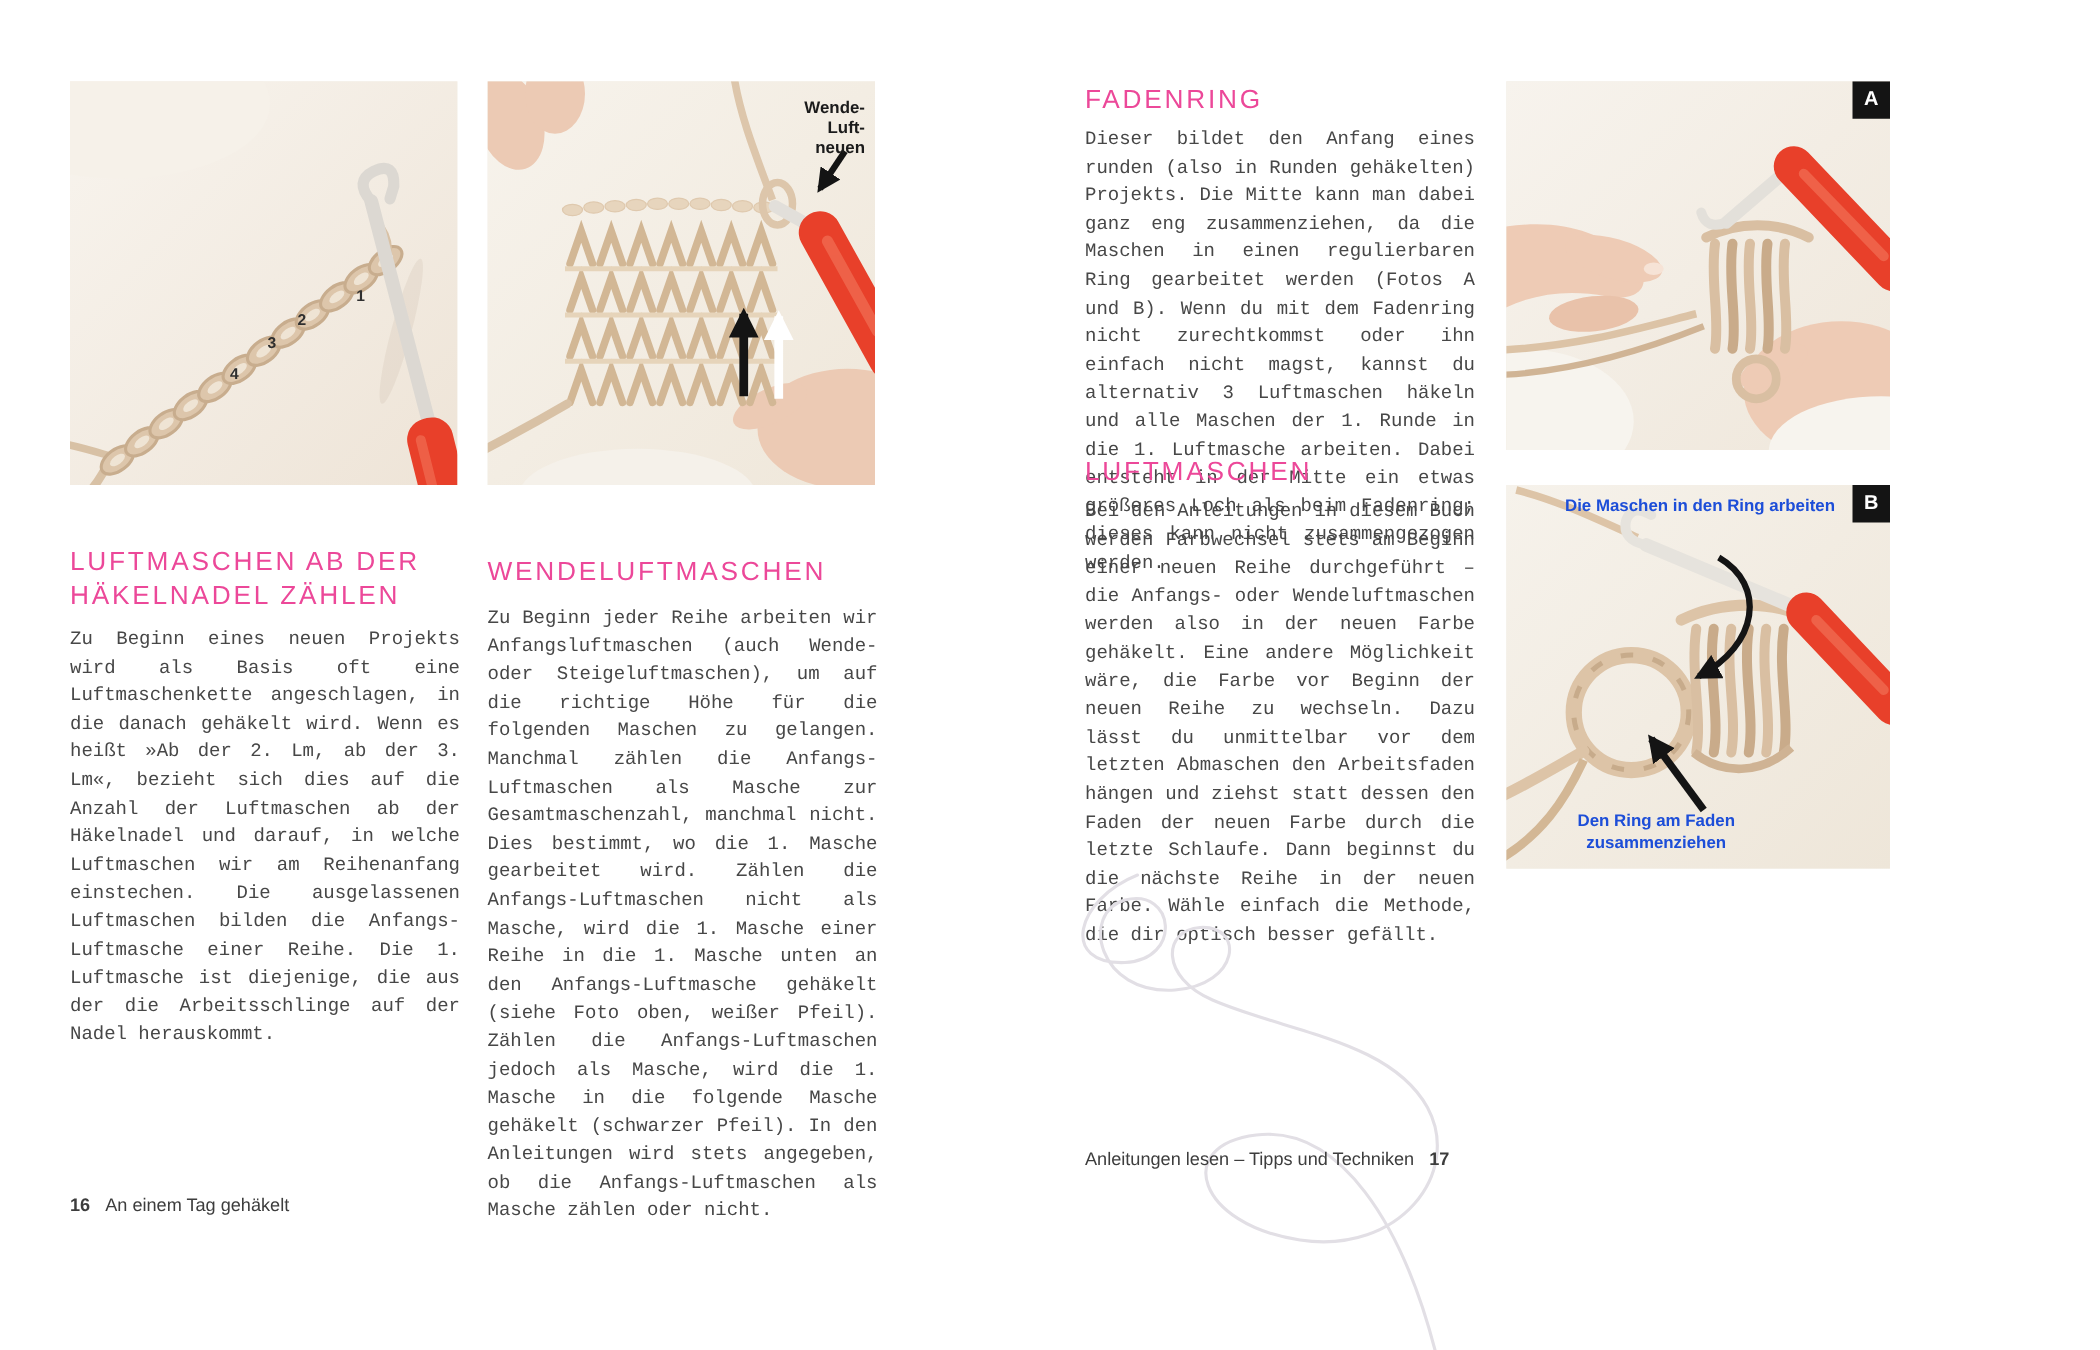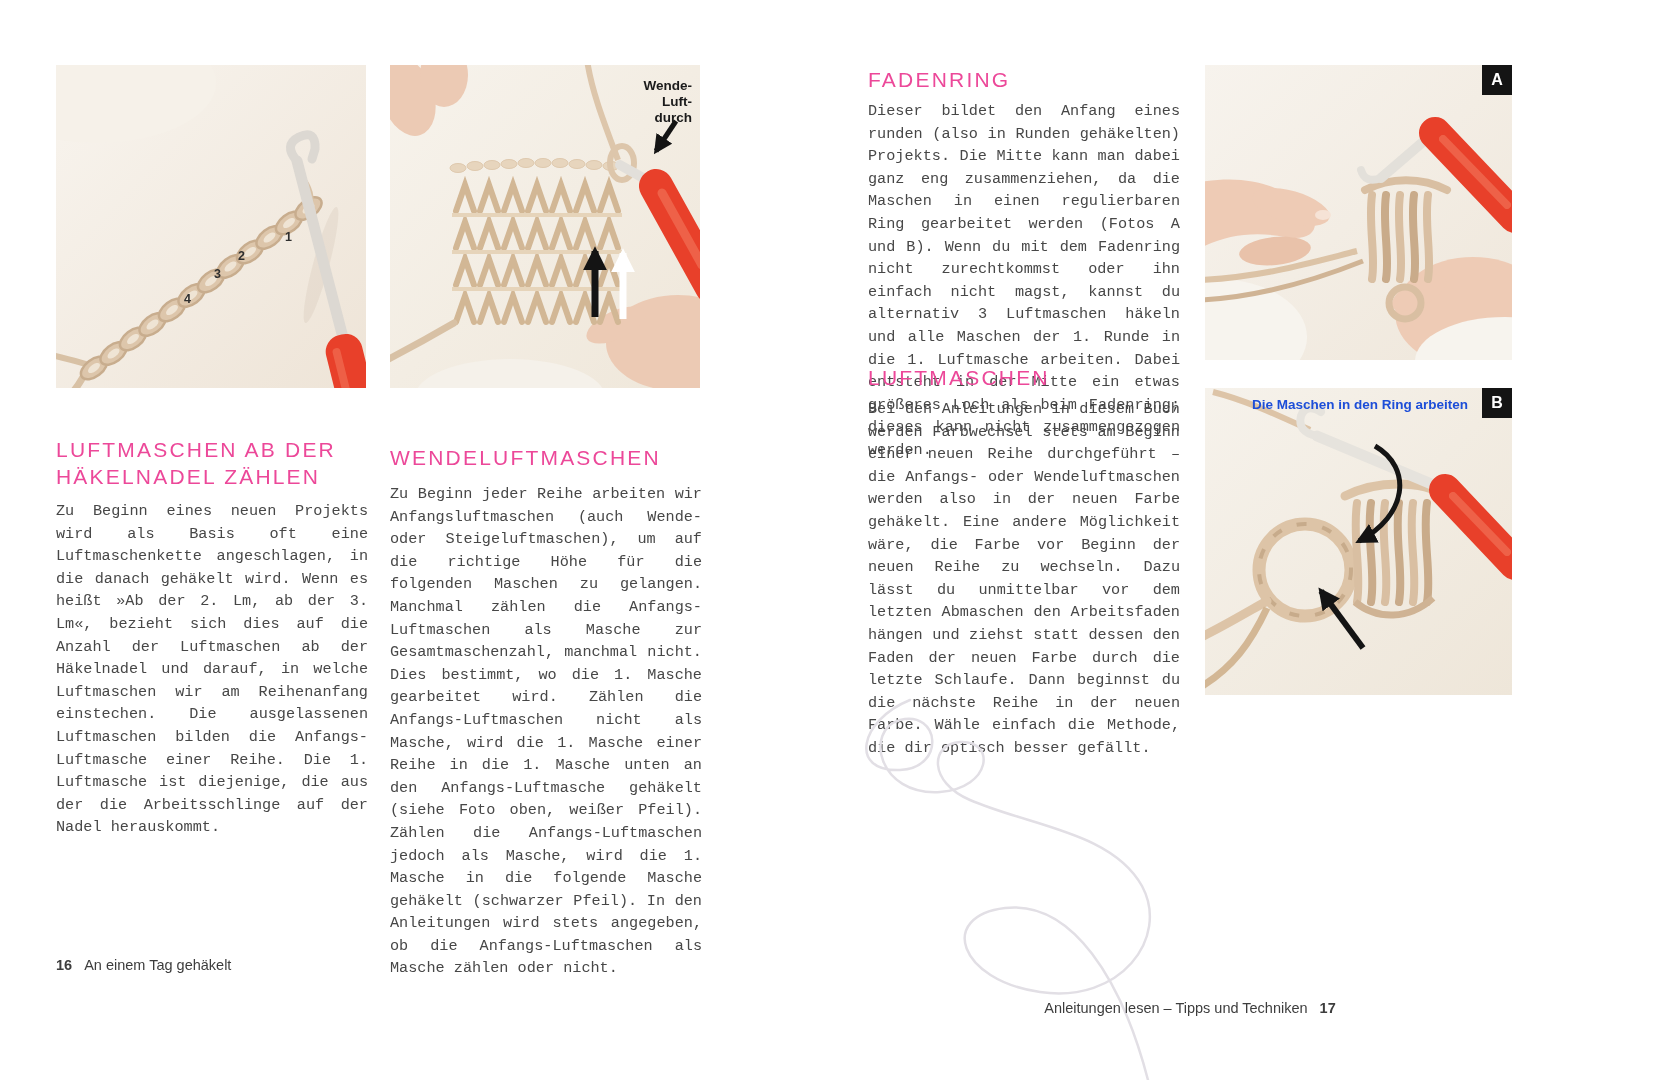--- a/index.html
+++ b/index.html
@@ -34,21 +34,21 @@
   .caption-bottom{
     position:absolute;top:261px;left:10px;width:220px;text-align:center;
     white-space:pre-line;
   }
   .stitch-number{
     position:absolute;font-size:12.5px;font-weight:bold;color:#2f2f2f;
   }
   .footer{font-size:14.5px;color:#3d3d3d;}
   .footer .pageno{font-weight:bold;}
   .footer-left{left:56px;top:957px;}
-  .footer-right{left:868px;top:1000px;width:644px;text-align:center;}
+  .footer-right{left:868px;top:920px;width:644px;text-align:left;}
   .footer-left .chapter{margin-left:12px;}
   .footer-right .pageno{margin-left:12px;}
 </style>
 </head>
 <body>
 
 <div class="photo" style="left:56px;top:65px;width:310px;height:323px;">
   <svg width="310" height="323" viewBox="0 0 310 323">
     <defs>
       <linearGradient id="p1bg" x1="0" y1="0" x2="1" y2="1">
@@ -202,21 +202,21 @@
     <ellipse cx="232" cy="98" rx="12" ry="17" stroke="#ddc6ab" stroke-width="6" fill="none"></ellipse>
     <path d="M230,100 L264,119" stroke="#e2dfda" stroke-width="10" stroke-linecap="round"></path>
     <path d="M266,121 L322,222" stroke="#e8402a" stroke-width="34" stroke-linecap="round"></path>
     <path d="M272,128 L312,200" stroke="#f06a50" stroke-width="9" stroke-linecap="round" opacity="0.8"></path>
     <path d="M205,252 L205,186" stroke="#141414" stroke-width="7" marker-end="url(#arrB)"></path>
     <path d="M233,254 L233,188" stroke="#ffffff" stroke-width="7" marker-end="url(#arrW)"></path>
     <path d="M286,56 L266,86" stroke="#141414" stroke-width="5" marker-end="url(#arrS)"></path>
   </svg>
   <div class="annotation" style="position:absolute;top:13px;right:8px;">Wende-
 Luft-
-durch</div>
+neuen</div>
 </div>
 
 <div class="abs heading" style="left:56px;top:436px;width:312px;">LUFTMASCHEN AB DER HÄKELNADEL ZÄHLEN</div>
 <div class="abs bodytext" style="left:56px;top:500px;width:312px;">Zu Beginn eines neuen Projekts wird als Basis oft eine Luftmaschenkette angeschlagen, in die danach gehäkelt wird. Wenn es heißt »Ab der 2. Lm, ab der 3. Lm«, bezieht sich dies auf die Anzahl der Luftmaschen ab der Häkelnadel und darauf, in welche Luftmaschen wir am Reihenanfang einstechen. Die ausgelassenen Luftmaschen bilden die Anfangs-Luftmasche einer Reihe. Die 1. Luftmasche ist diejenige, die aus der die Arbeitsschlinge auf der Nadel herauskommt.</div>
 
 <div class="abs heading" style="left:390px;top:444px;width:312px;">WENDELUFTMASCHEN</div>
 <div class="abs bodytext" style="left:390px;top:483px;width:312px;">Zu Beginn jeder Reihe arbeiten wir Anfangsluftmaschen (auch Wende- oder Steigeluftmaschen), um auf die richtige Höhe für die folgenden Maschen zu gelangen. Manchmal zählen die Anfangs-Luftmaschen als Masche zur Gesamtmaschenzahl, manchmal nicht. Dies bestimmt, wo die 1. Masche gearbeitet wird. Zählen die Anfangs-Luftmaschen nicht als Masche, wird die 1. Masche einer Reihe in die 1. Masche unten an den Anfangs-Luftmasche gehäkelt (siehe Foto oben, weißer Pfeil). Zählen die Anfangs-Luftmaschen jedoch als Masche, wird die 1. Masche in die folgende Masche gehäkelt (schwarzer Pfeil). In den Anleitungen wird stets angegeben, ob die Anfangs-Luftmaschen als Masche zählen oder nicht.</div>
 
 <div class="abs footer footer-left">
   <span class="pageno">16</span><span class="chapter">An einem Tag gehäkelt</span>
@@ -296,20 +296,22 @@
     <path d="M105,42 C70,26 40,12 8,4" stroke="#ddc4a7" stroke-width="6" fill="none"></path>
     <path d="M112,48 L236,100" stroke="#e6e3dd" stroke-width="11" stroke-linecap="round"></path>
     <path d="M112,48 q-20,-4 -16,-20 q5,-13 20,-4" stroke="#e6e3dd" stroke-width="8" fill="none" stroke-linecap="round"></path>
     <path d="M240,102 L310,176" stroke="#e8402a" stroke-width="32" stroke-linecap="round"></path>
     <path d="M248,108 L302,164" stroke="#f06a50" stroke-width="8" stroke-linecap="round" opacity="0.8"></path>
     <path d="M170,58 C208,80 202,128 154,153" stroke="#141414" stroke-width="5" fill="none" marker-end="url(#arrC)"></path>
     <path d="M158,260 L116,203" stroke="#141414" stroke-width="6" marker-end="url(#arrL)"></path>
   </svg>
   <div class="badge">B</div>
   <div class="caption caption-top">Die Maschen in den Ring arbeiten</div>
+  <div class="caption caption-bottom">Den Ring am Faden
+zusammenziehen</div>
 </div>
 
 <svg class="abs" style="left:790px;top:680px;" width="430" height="400" viewBox="0 0 430 400">
   <path d="M120,20 C70,40 58,92 110,90 C156,88 150,30 110,40 C74,50 88,116 150,112 C202,108 206,60 170,62 C140,64 138,102 180,120 C240,146 322,152 352,206 C380,258 330,324 250,312 C168,300 148,236 215,228 C282,220 332,300 358,400" stroke="#e2dfe5" stroke-width="2.5" fill="none" stroke-linecap="round"></path>
 </svg>
 
 <div class="abs footer footer-right">
   <span class="chapter">Anleitungen lesen – Tipps und Techniken</span><span class="pageno">17</span>
 </div>
 

